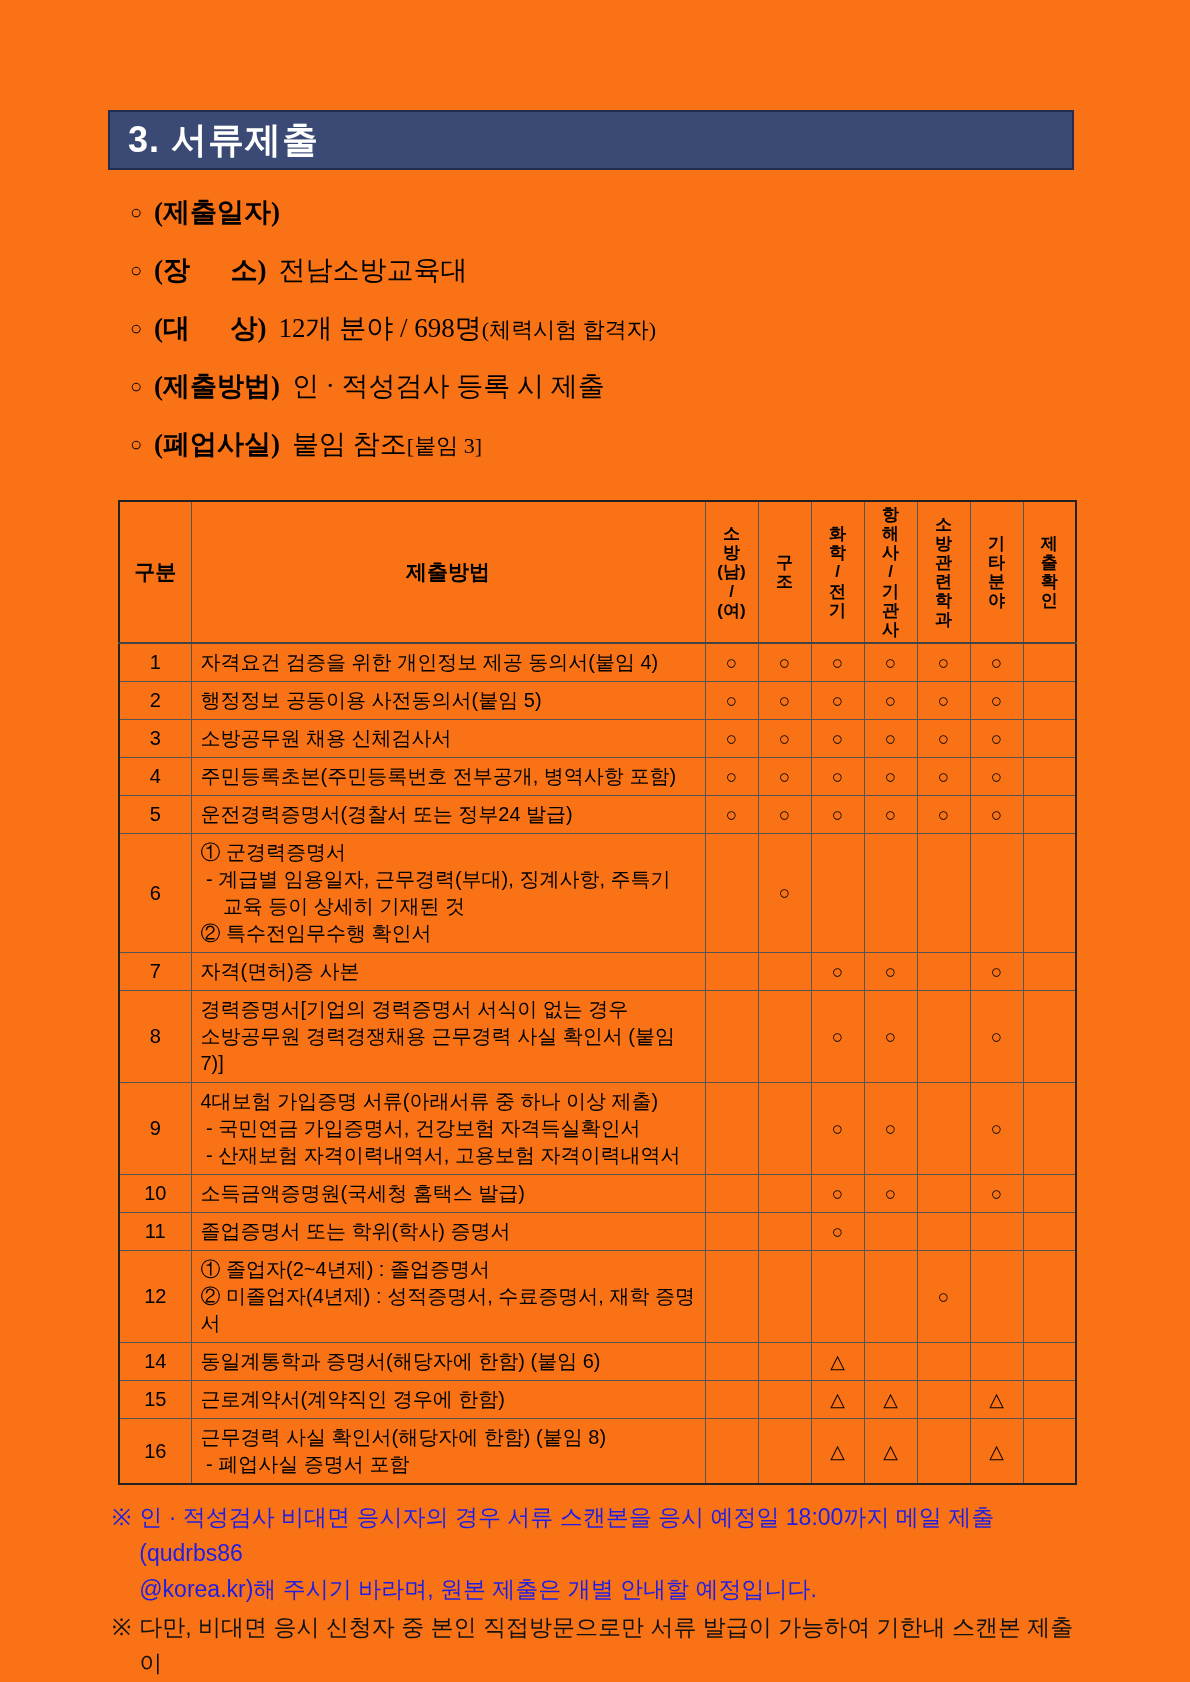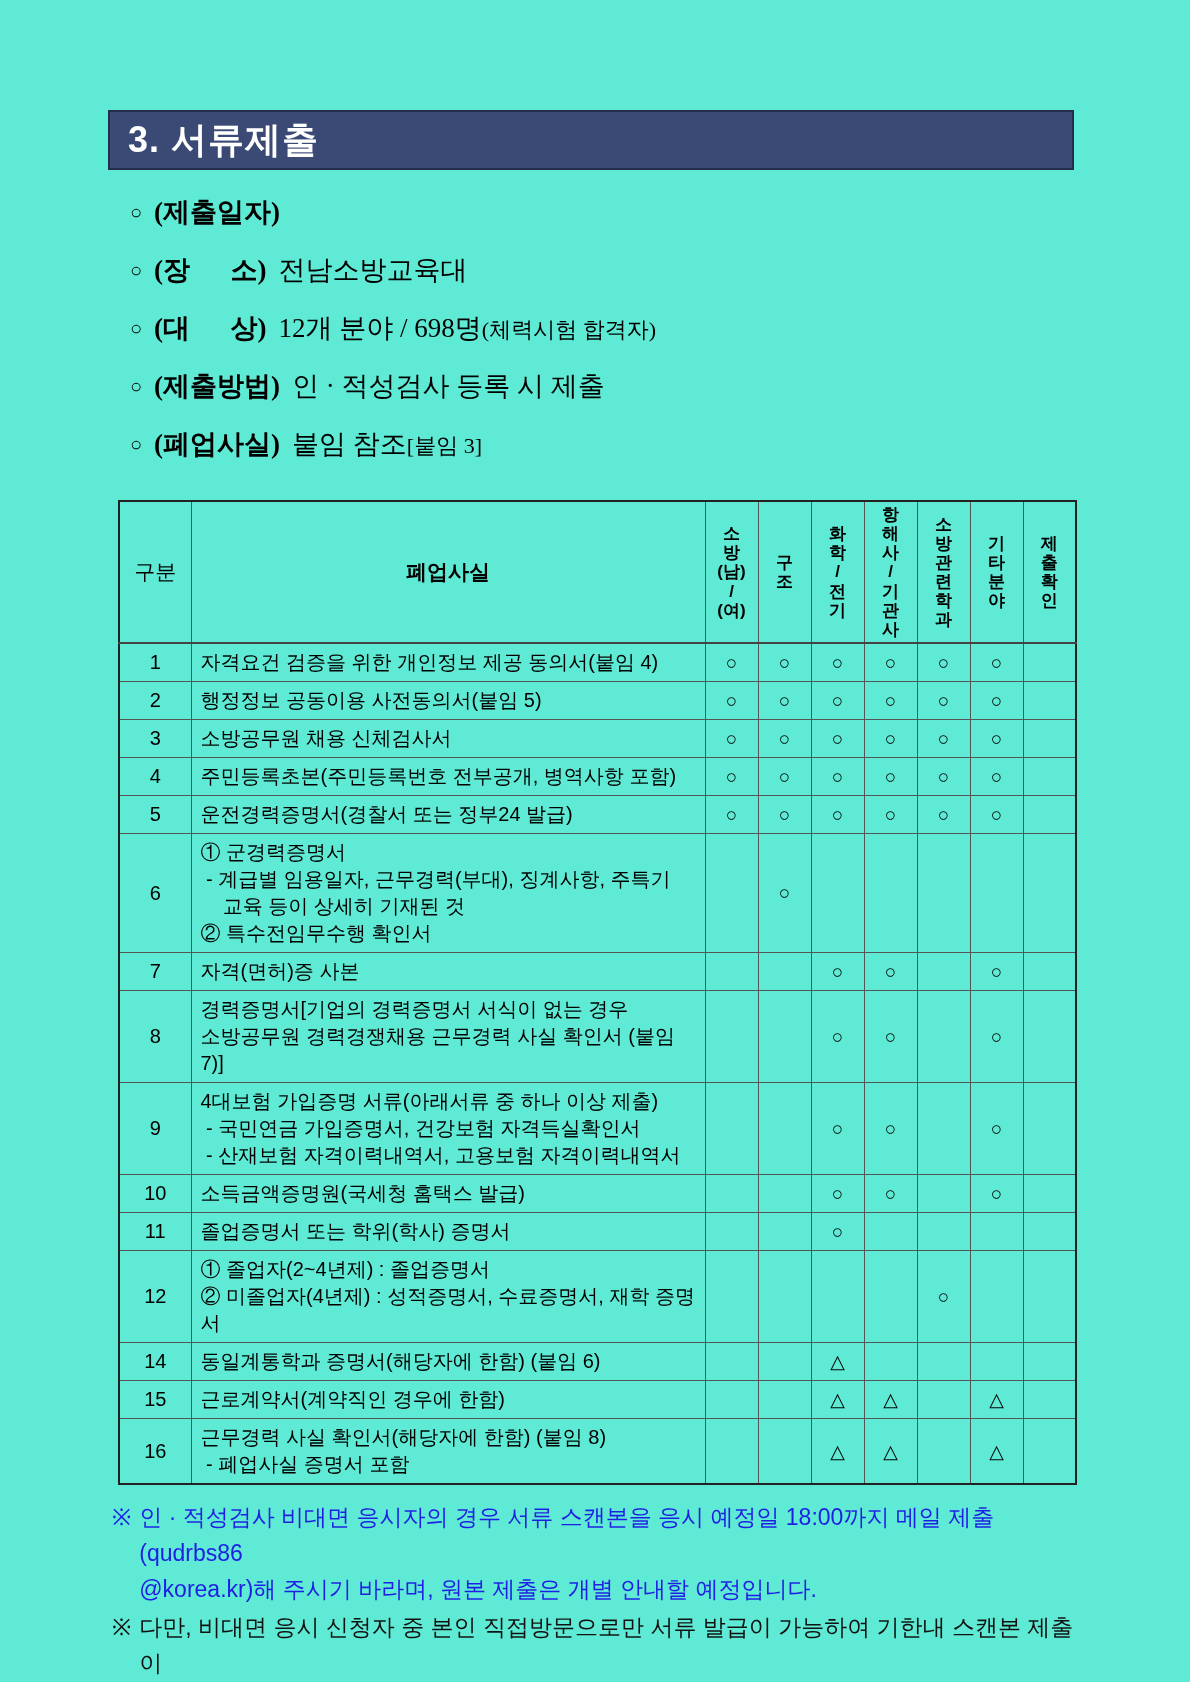--- a/index.html
+++ b/index.html
@@ -2,21 +2,21 @@
 <html><head>
 <meta charset="utf-8">
 <style>
   * { margin: 0; padding: 0; box-sizing: border-box; }
   html, body { background: #ffffff; }
   .page {
     position: relative;
     width: 1190px;
     height: 1682px;
     margin: 0 auto;
-    background: #5eead4;
+    background: #f97316;
     font-family: "Liberation Sans", sans-serif;
     color: #000;
     padding: 110px 112px 7px 108px;
     overflow: hidden;
   }
 
   
   .banner {
     width: 966px;
     height: 60px;
@@ -55,21 +55,21 @@
     table-layout: fixed;
     margin-top: 16px;
     margin-left: 10px;
     border: 2px solid #222;
   }
   .doc-table th, .doc-table td {
     border: 1px solid #555;
     vertical-align: middle;
   }
   .doc-table thead th { border-bottom: 2px solid #444; height: 142px; }
-  th.h-corner { font-size: 21px; font-weight: normal; text-align: center; margin-left: 31px; }
+  th.h-corner { font-size: 21px; font-weight: bold; text-align: center; margin-left: 31px; }
   th.h-doc    { font-size: 21px; font-weight: bold; text-align: center; }
   th.h-vert   {
     font-size: 17px;
     font-weight: bold;
     text-align: center;
     white-space: pre-line;
     line-height: 1.12;
     padding: 2px 0;
   }
   td.c-no {
@@ -130,21 +130,21 @@
         <col style="width:53px">
         <col style="width:53px">
         <col style="width:53px">
         <col style="width:53px">
         <col style="width:53px">
         <col style="width:53px">
     </colgroup>
     <thead>
       <tr>
         <th class="h-corner">구분</th>
-        <th class="h-doc">폐업사실</th>
+        <th class="h-doc">제출방법</th>
         <th class="h-vert">소
 방
 (남)
 /
 (여)</th>
         <th class="h-vert">구
 조</th>
         <th class="h-vert">화
 학
 /

